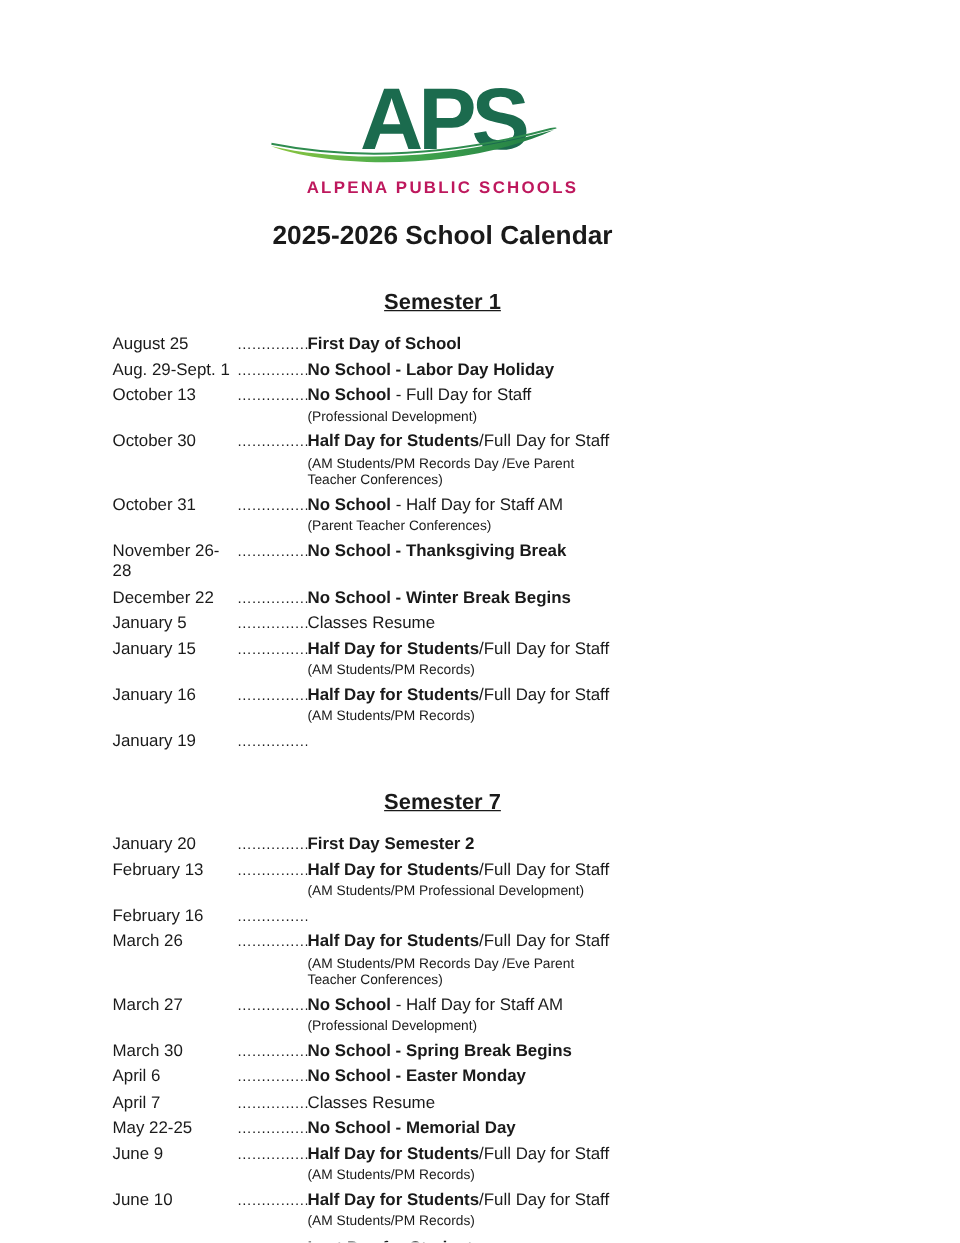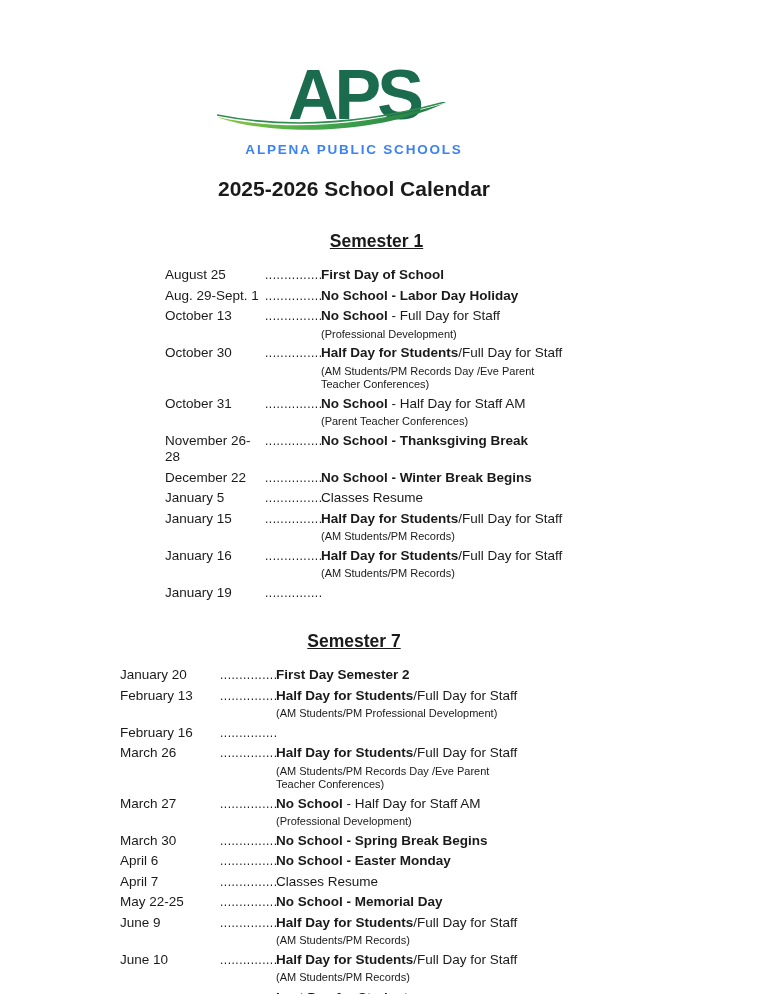--- a/index.html
+++ b/index.html
@@ -51,25 +51,25 @@
     font-weight: bold;
     font-size: 21px;
     margin-top: 20px;
   }
   .semester-heading {
     text-align: center;
     font-weight: bold;
     font-size: 17.5px;
     text-decoration: underline;
   }
-  .sem1 { margin-top: 30px; margin-left: 45px; }
+  .sem1 { margin-top: 30px; }
   .sem2 { margin-top: 30px; }
   .rows {
     margin-top: 15px;
-    padding-left: 120px;
+    padding-left: 90px;
   }
   .row {
     display: flex;
     align-items: baseline;
     margin-bottom: 4px;
     font-size: 13.5px;
     line-height: 16.5px;
   }
   .date {
     width: 100px;
@@ -112,21 +112,21 @@
           <linearGradient id="swooshGrad" x1="0" y1="0" x2="1" y2="0">
             <stop offset="0" stop-color="#8dc63f"></stop>
             <stop offset="0.45" stop-color="#45a94d"></stop>
             <stop offset="1" stop-color="#1e7a45"></stop>
           </linearGradient>
         </defs>
         <path d="M0,15 C60,28 135,27 226,2 C150,36 45,32 0,15 Z" fill="url(#swooshGrad)"></path>
         <path d="M0,13 C65,26 140,24 228,0" fill="none" stroke="#2f8c4f" stroke-width="1.6"></path>
       </svg>
     </div>
-    <div class="school-name" style="color: #3b82f6;">ALPENA PUBLIC SCHOOLS</div>
+    <div class="school-name" style="color: #be185d;">ALPENA PUBLIC SCHOOLS</div>
   </div>
 
   <div class="doc-title">2025-2026 School Calendar</div>
 
   <div class="sem1">
     <div class="semester-heading">Semester 1</div>
     <div class="rows">
         <div class="row">
           <span class="date">August 25</span>
           <span class="dots">...............</span>

